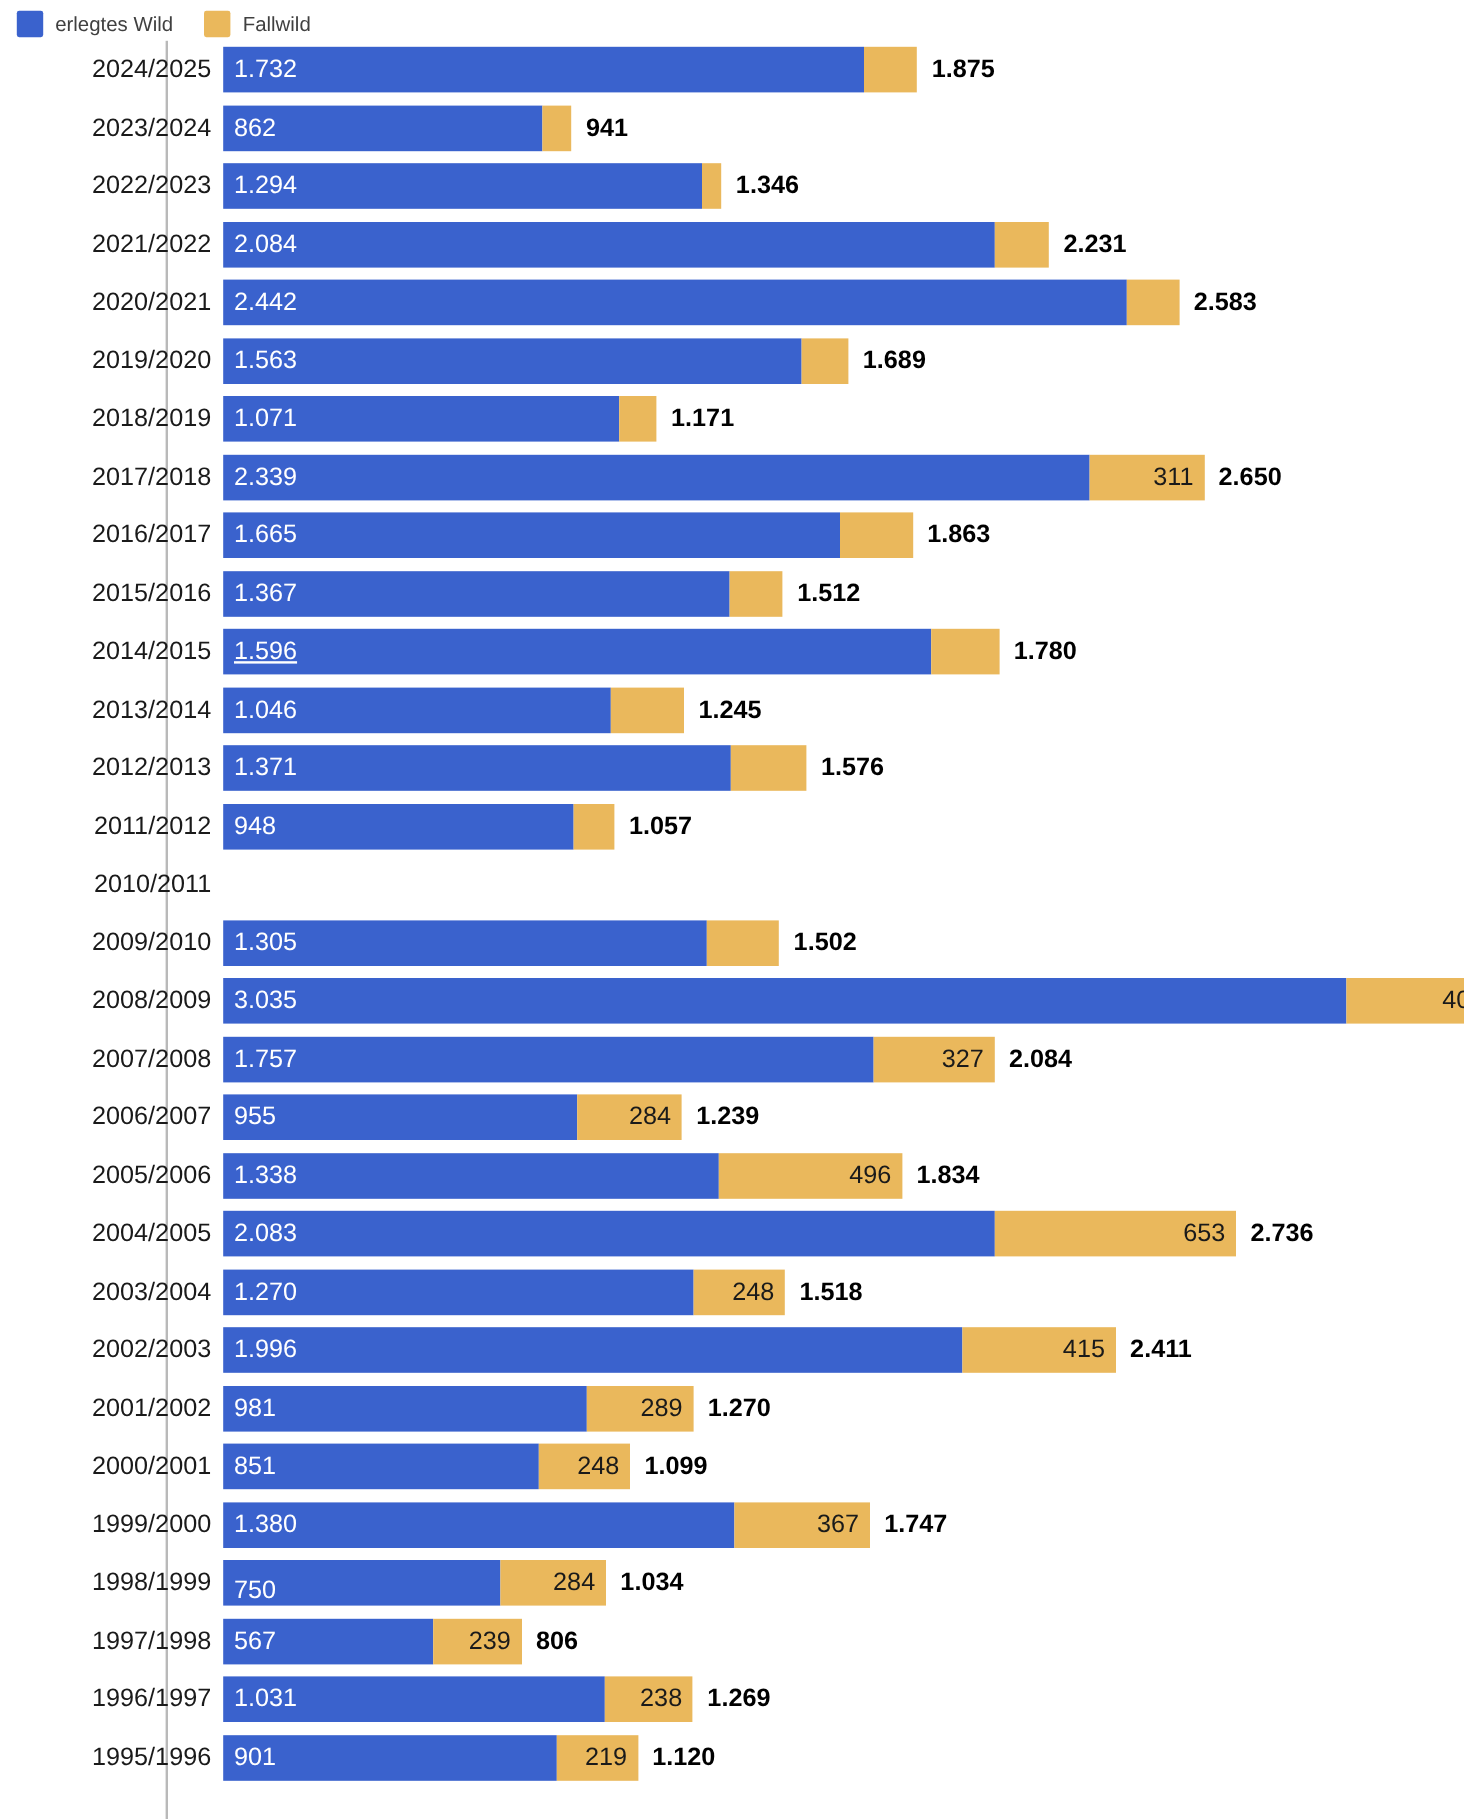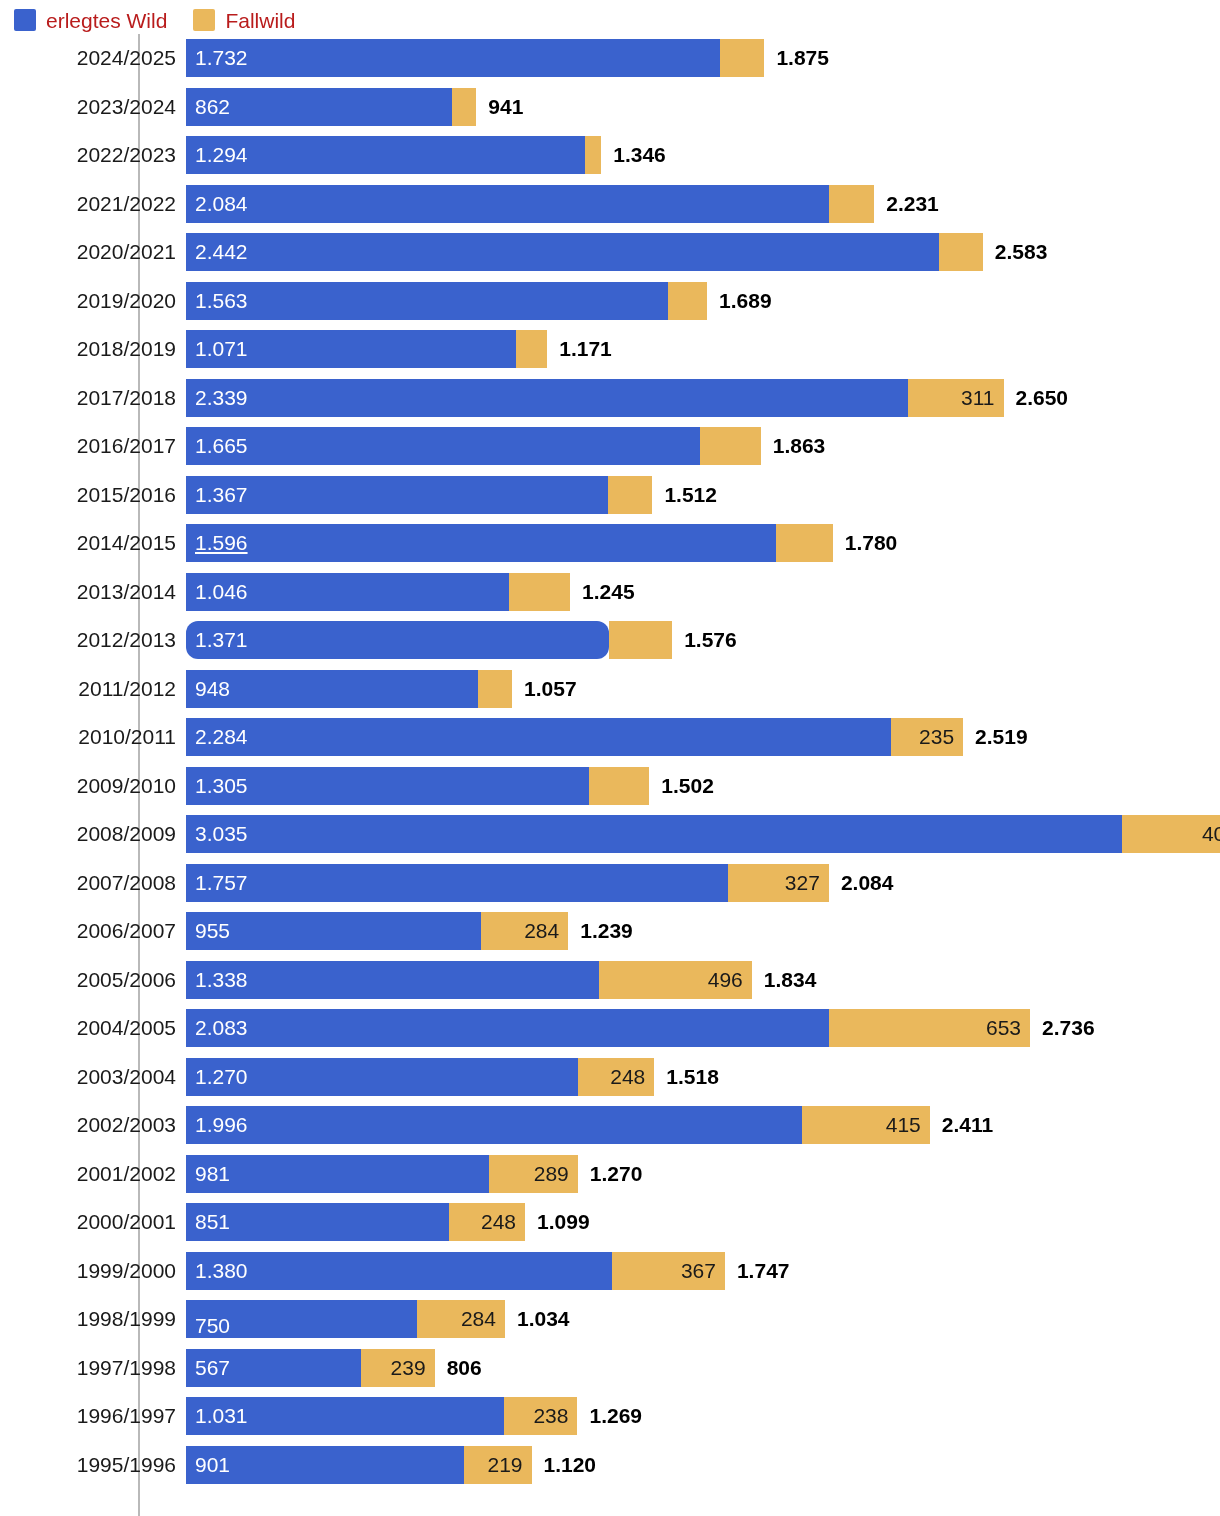--- a/index.html
+++ b/index.html
@@ -33,22 +33,22 @@
     display: flex;
     align-items: center;
     gap: 10px;
   }
   .legend-swatch {
     width: 22px;
     height: 22px;
     border-radius: 2px;
   }
   .legend-label {
-    font-size: 21px;
-    color: #b91c1c;
+    font-size: 17px;
+    color: #404040;
     line-height: 1;
   }
   
   .rows {
     position: relative;
     padding-left: 0;
   }
   .row {
     display: flex;
     align-items: center;
@@ -269,21 +269,21 @@
           </div>
           <div class="seg seg-fallen" style="width: 61.3912px;">
             <span></span>
           </div>
           <div class="total">1.245</div>
         </div>
       </div>
       <div class="row">
         <div class="row-label">2012/2013</div>
         <div class="bars">
-          <div class="seg seg-killed" style="width: 422.951px; border-radius: 12px;">
+          <div class="seg seg-killed" style="width: 422.951px;">
             <span>1.371</span>
           </div>
           <div class="seg seg-fallen" style="width: 63.2421px;">
             <span></span>
           </div>
           <div class="total">1.576</div>
         </div>
       </div>
       <div class="row">
         <div class="row-label">2011/2012</div>
@@ -292,29 +292,20 @@
             <span>948</span>
           </div>
           <div class="seg seg-fallen" style="width: 33.6263px;">
             <span></span>
           </div>
           <div class="total">1.057</div>
         </div>
       </div>
       <div class="row">
         <div class="row-label">2010/2011</div>
-        <div class="bars">
-          <div class="seg seg-killed" style="width: 704.61px;">
-            <span>2.284</span>
-          </div>
-          <div class="seg seg-fallen" style="width: 72.4971px;">
-            <span>235</span>
-          </div>
-          <div class="total">2.519</div>
-        </div>
       </div>
       <div class="row">
         <div class="row-label">2009/2010</div>
         <div class="bars">
           <div class="seg seg-killed" style="width: 402.59px;">
             <span>1.305</span>
           </div>
           <div class="seg seg-fallen" style="width: 60.7742px;">
             <span></span>
           </div>

